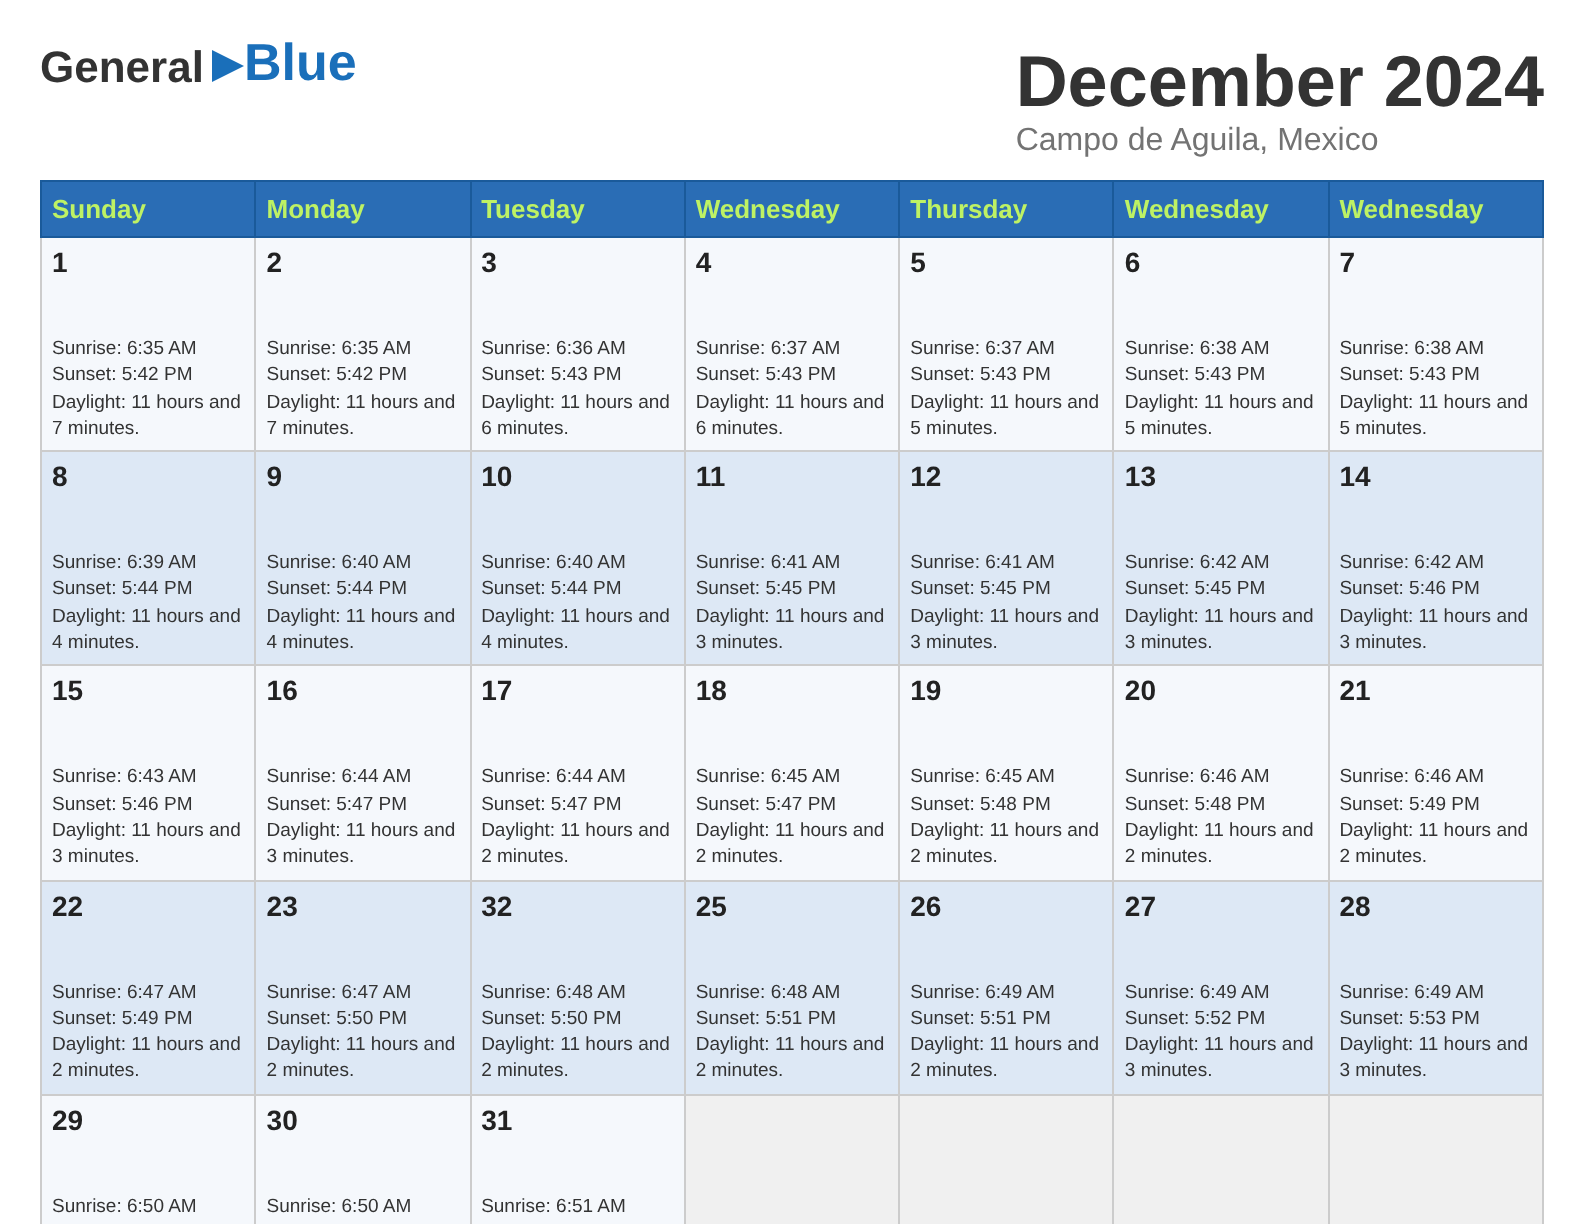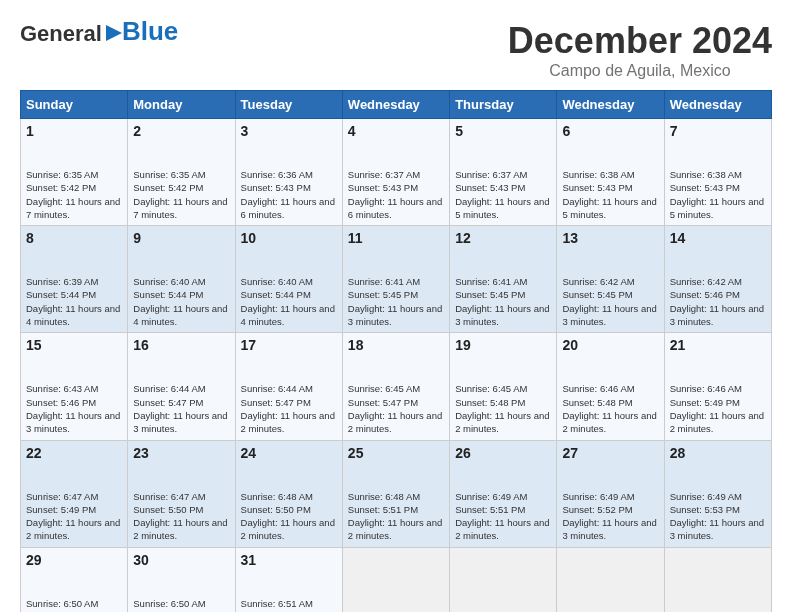--- a/index.html
+++ b/index.html
@@ -15,39 +15,39 @@
       justify-content: space-between;
       align-items: flex-start;
       margin-bottom: 10px;
     }
     .logo {
       display: flex;
       flex-direction: row;
       align-items: flex-end;
     }
     .title-block {
-      text-align: center;
+      text-align: left;
     }
     .month-title {
       font-size: 36px;
       font-weight: bold;
       color: #333;
     }
     .location {
       font-size: 16px;
       color: #737373;
     }
     table {
       width: 100%;
       border-collapse: collapse;
       font-size: 11px;
     }
     thead tr th {
       background-color: #2a6db5;
-      color: #ffffff;
+      color: #bef264;
       text-align: left;
       padding: 6px 5px;
       font-size: 13px;
       font-weight: bold;
       border: 1px solid #1a5a9a;
     }
     tbody tr td {
       border: 1px solid #ccc;
       padding: 4px 5px;
       vertical-align: top;
@@ -206,21 +206,21 @@
       <tr>
         <td>
           <span class="day-num">22</span>
           <div class="day-info">Sunrise: 6:47 AM<br>Sunset: 5:49 PM<br>Daylight: 11 hours and 2 minutes.</div>
         </td>
         <td>
           <span class="day-num">23</span>
           <div class="day-info">Sunrise: 6:47 AM<br>Sunset: 5:50 PM<br>Daylight: 11 hours and 2 minutes.</div>
         </td>
         <td>
-          <span class="day-num">24</span>
+          <span class="day-num">32</span>
           <div class="day-info">Sunrise: 6:48 AM<br>Sunset: 5:50 PM<br>Daylight: 11 hours and 2 minutes.</div>
         </td>
         <td>
           <span class="day-num">25</span>
           <div class="day-info">Sunrise: 6:48 AM<br>Sunset: 5:51 PM<br>Daylight: 11 hours and 2 minutes.</div>
         </td>
         <td>
           <span class="day-num">26</span>
           <div class="day-info">Sunrise: 6:49 AM<br>Sunset: 5:51 PM<br>Daylight: 11 hours and 2 minutes.</div>
         </td>

